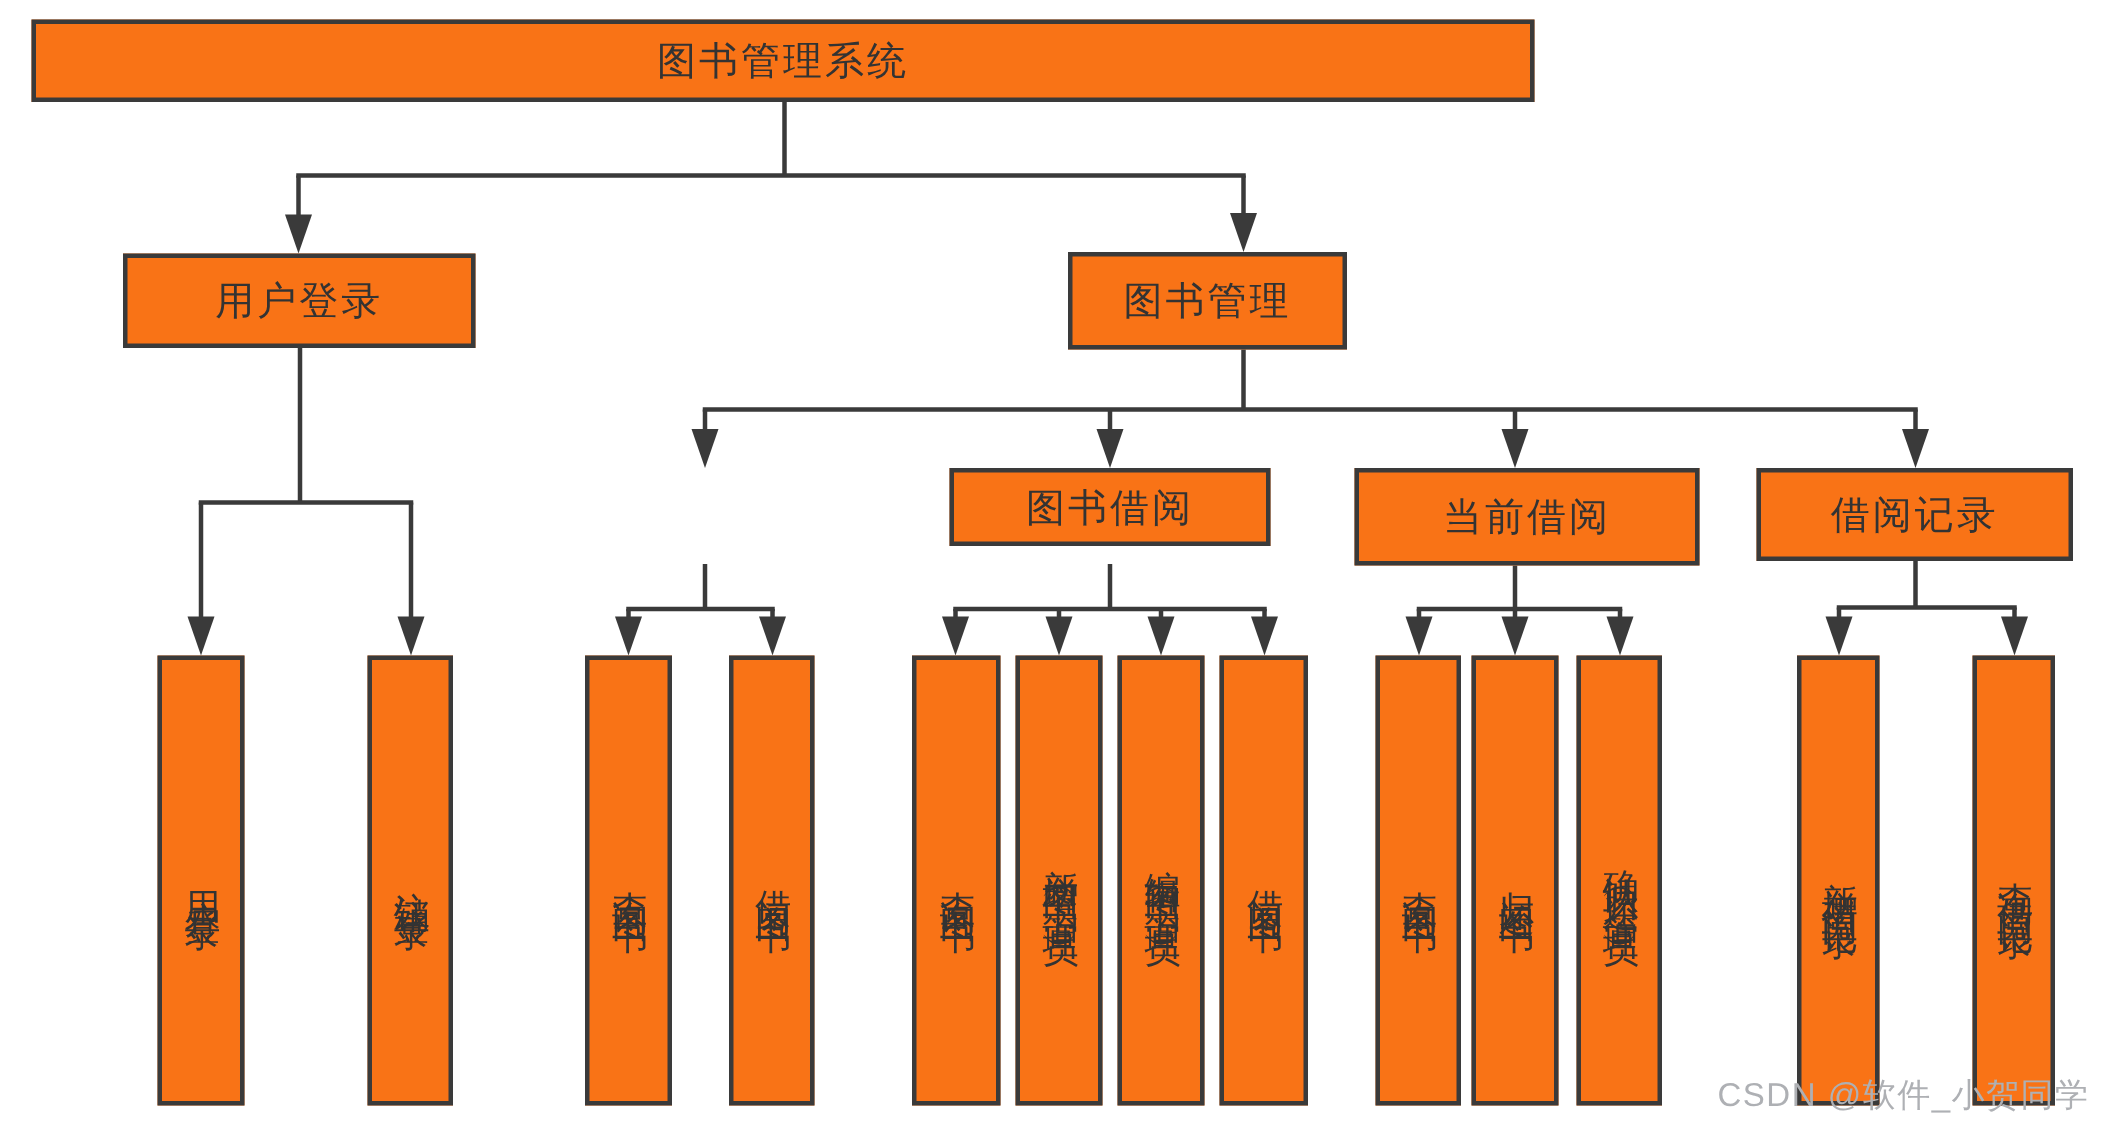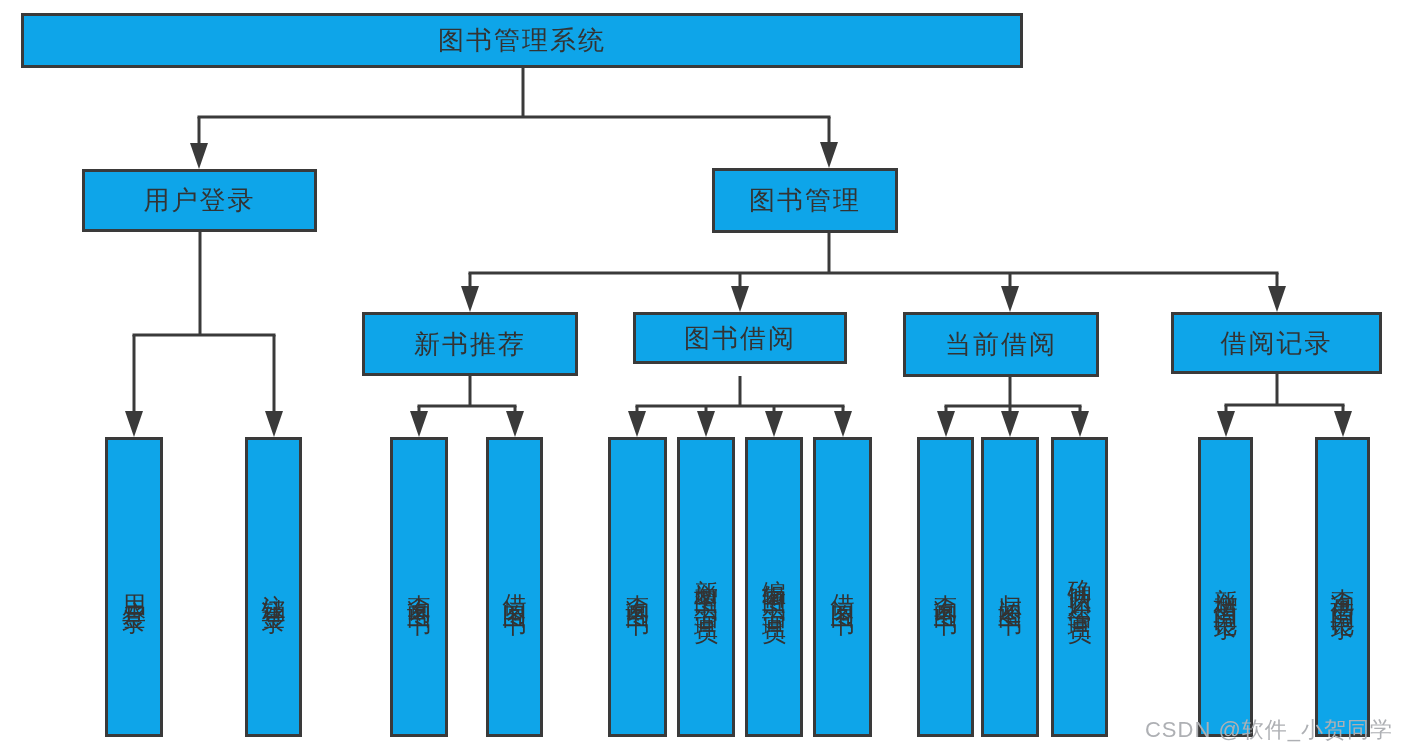--- a/index.html
+++ b/index.html
@@ -17,21 +17,21 @@
   }
   #connector-layer {
     position: absolute;
     left: 0; top: 0;
     width: 1405px;
     height: 747px;
   }
   .node {
     position: absolute;
     box-sizing: border-box;
-    background: #0ea5e9;
+    background: #f97316;
     border: 3px solid #3a3a3a;
     color: #333333;
     display: flex;
     align-items: center;
     justify-content: center;
     font-size: 26px;
     letter-spacing: 2px;
     text-align: center;
     white-space: nowrap;
   }
@@ -108,23 +108,22 @@
       <line x1="1224.5" y1="405" x2="1344.5" y2="405" stroke="#3a3a3a" stroke-width="3"></line>
       <line x1="1226" y1="405" x2="1226" y2="419" stroke="#3a3a3a" stroke-width="3"></line>
       <polygon points="1217,411 1235,411 1226,437" fill="#3a3a3a"></polygon>
       <line x1="1343" y1="405" x2="1343" y2="419" stroke="#3a3a3a" stroke-width="3"></line>
       <polygon points="1334,411 1352,411 1343,437" fill="#3a3a3a"></polygon>
     </svg>
 
   <div class="node" style="left: 21px; top: 13px; width: 1002px; height: 55px;">图书管理系统</div>
     <div class="node" style="left: 82px; top: 169px; width: 235px; height: 63px;">用户登录</div>
     <div class="node" style="left: 712px; top: 168px; width: 186px; height: 65px;">图书管理</div>
-    <div class="node" style="left: 362px; top: 312px; width: 216px; height: 64px;">新书推荐</div>
     <div class="node" style="left: 633px; top: 312px; width: 214px; height: 52px;">图书借阅</div>
-    <div class="node" style="left: 903px; top: 312px; width: 196px; height: 65px;">当前借阅</div>
+    <div class="node" style="left: 903px; top: 312px; width: 230px; height: 65px;">当前借阅</div>
     <div class="node" style="left: 1171px; top: 312px; width: 211px; height: 62px;">借阅记录</div>
     <div class="node vertical" style="left: 105px; top: 437px; width: 58px; height: 300px;">用户登录</div>
     <div class="node vertical" style="left: 245px; top: 437px; width: 57px; height: 300px;">注销登录</div>
     <div class="node vertical" style="left: 390px; top: 437px; width: 58px; height: 300px;">查询图书</div>
     <div class="node vertical" style="left: 486px; top: 437px; width: 57px; height: 300px;">借阅图书</div>
     <div class="node vertical" style="left: 608px; top: 437px; width: 59px; height: 300px;">查询图书</div>
     <div class="node vertical" style="left: 677px; top: 437px; width: 58px; height: 300px;">新增图书（管理员）</div>
     <div class="node vertical" style="left: 745px; top: 437px; width: 58px; height: 300px;">编辑图书（管理员）</div>
     <div class="node vertical" style="left: 813px; top: 437px; width: 59px; height: 300px;">借阅图书</div>
     <div class="node vertical" style="left: 917px; top: 437px; width: 57px; height: 300px;">查询图书</div>

